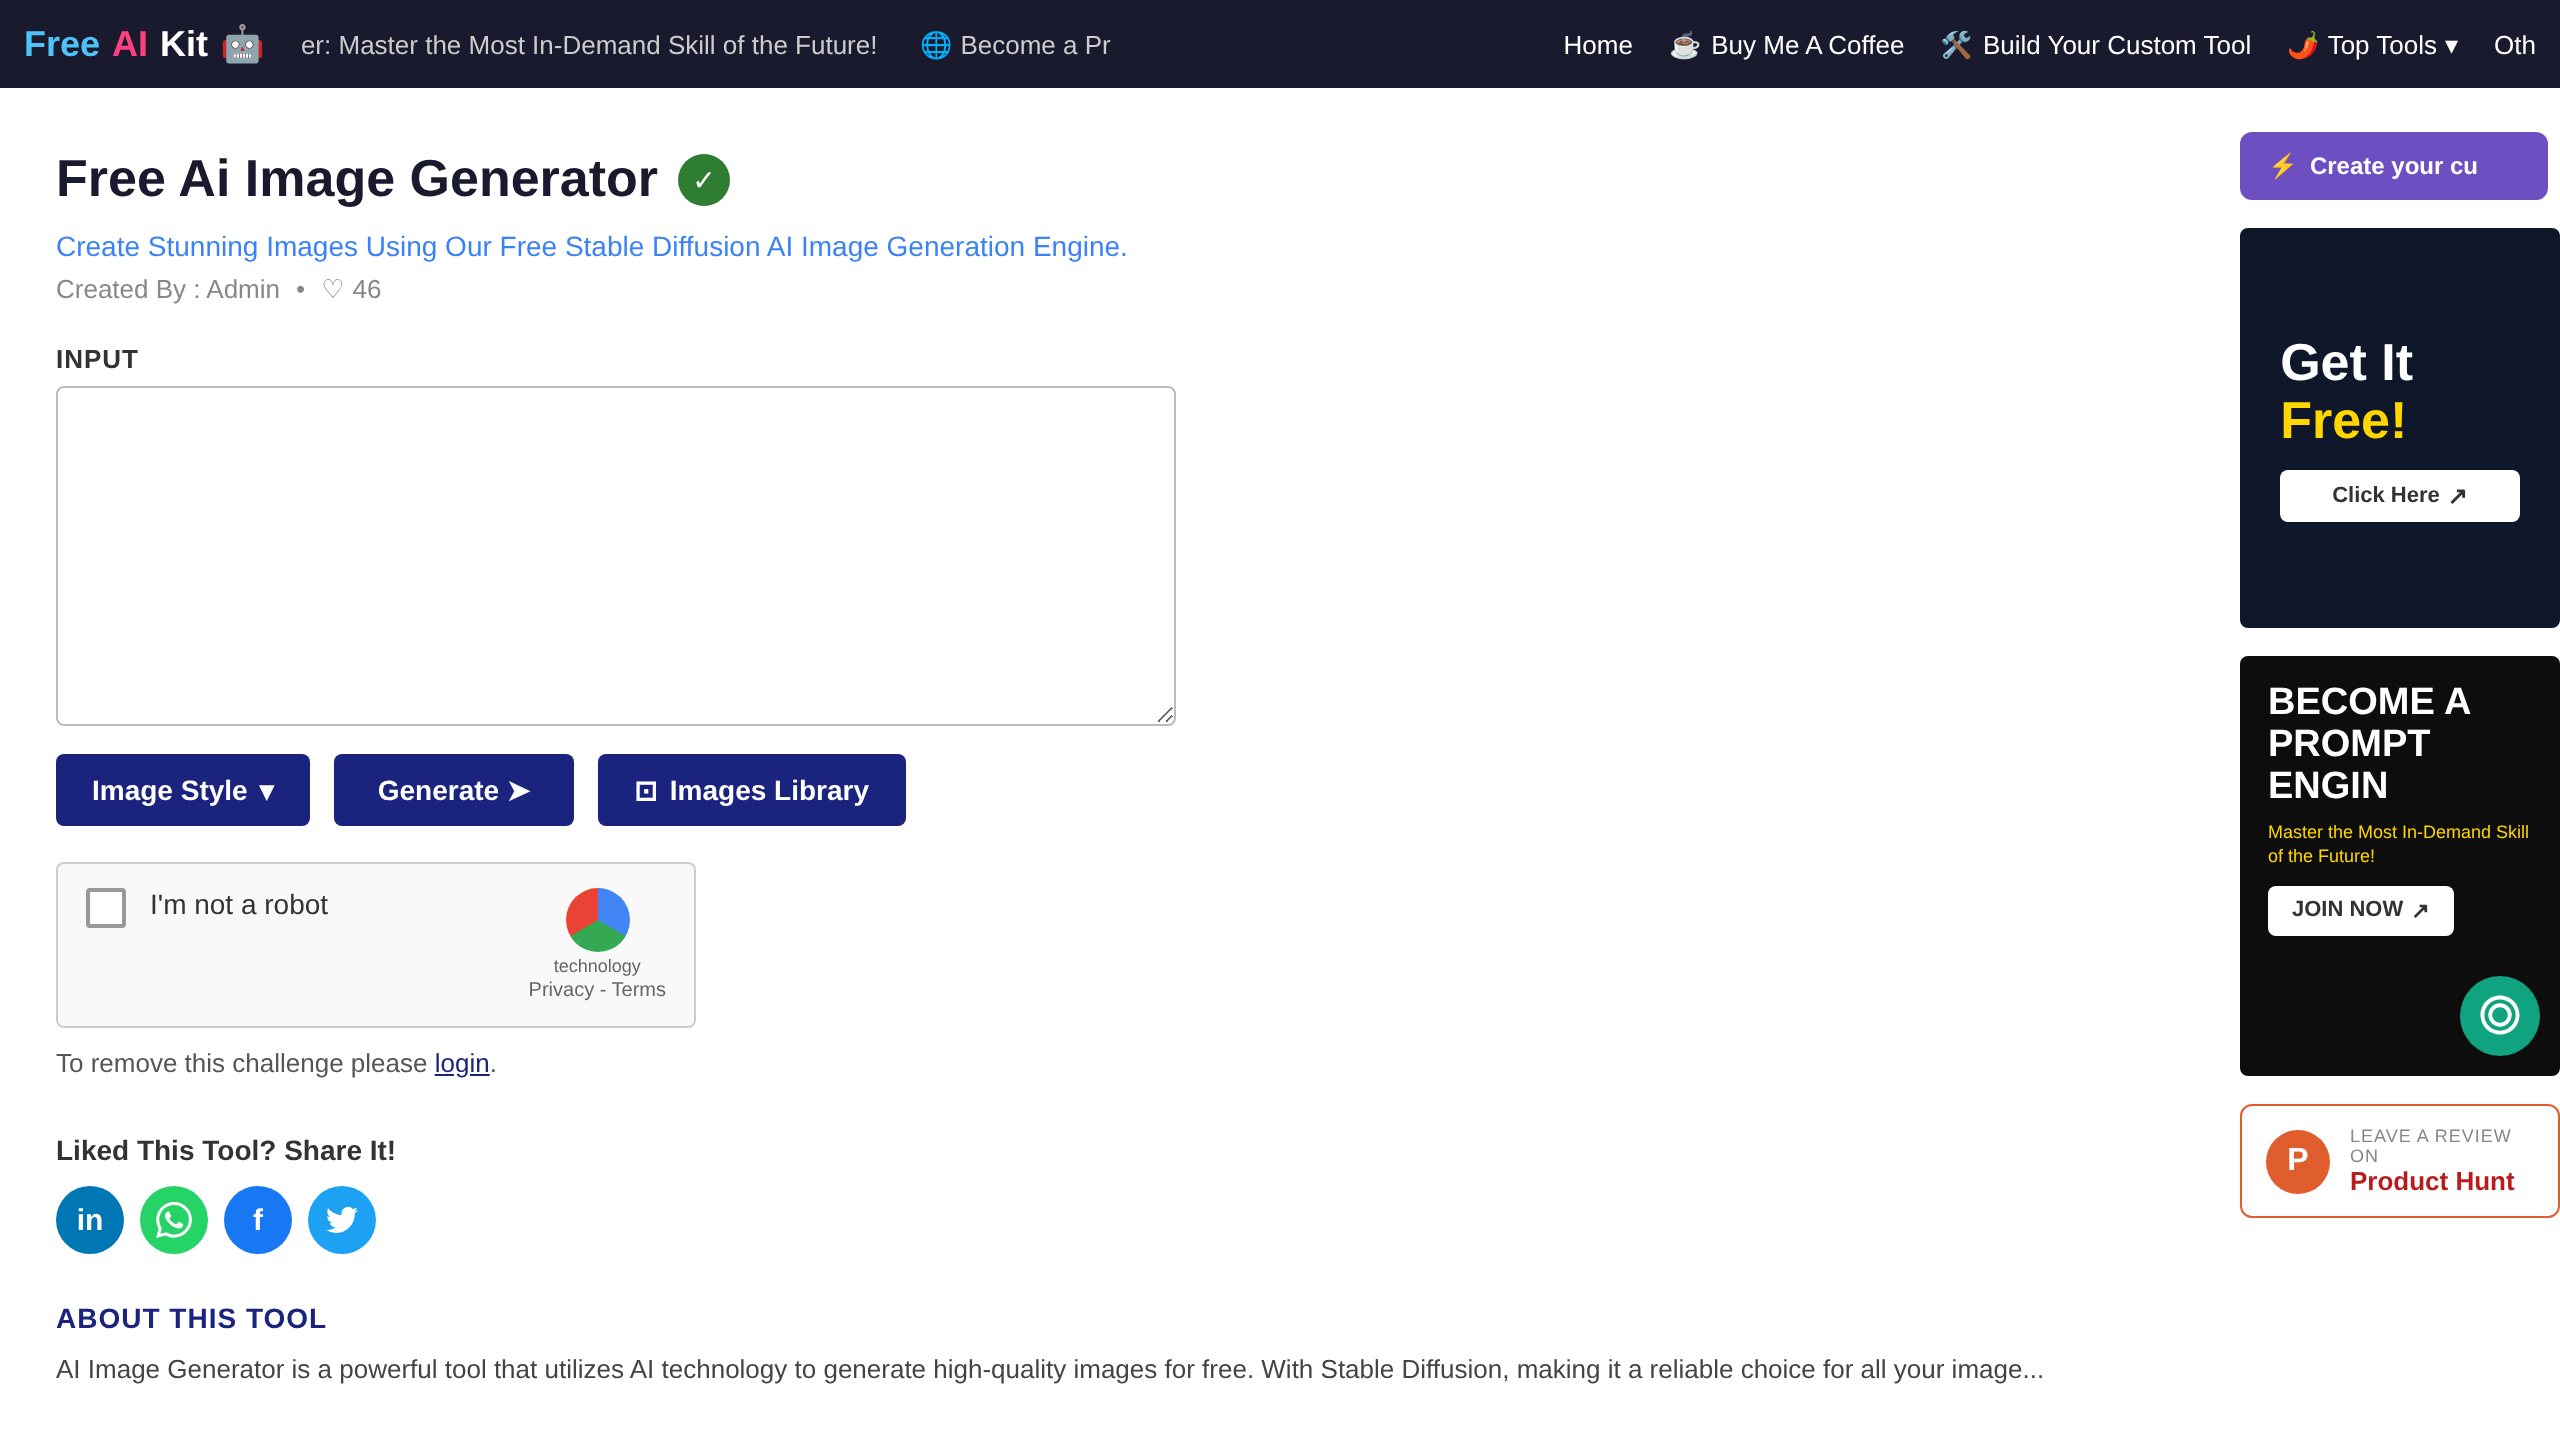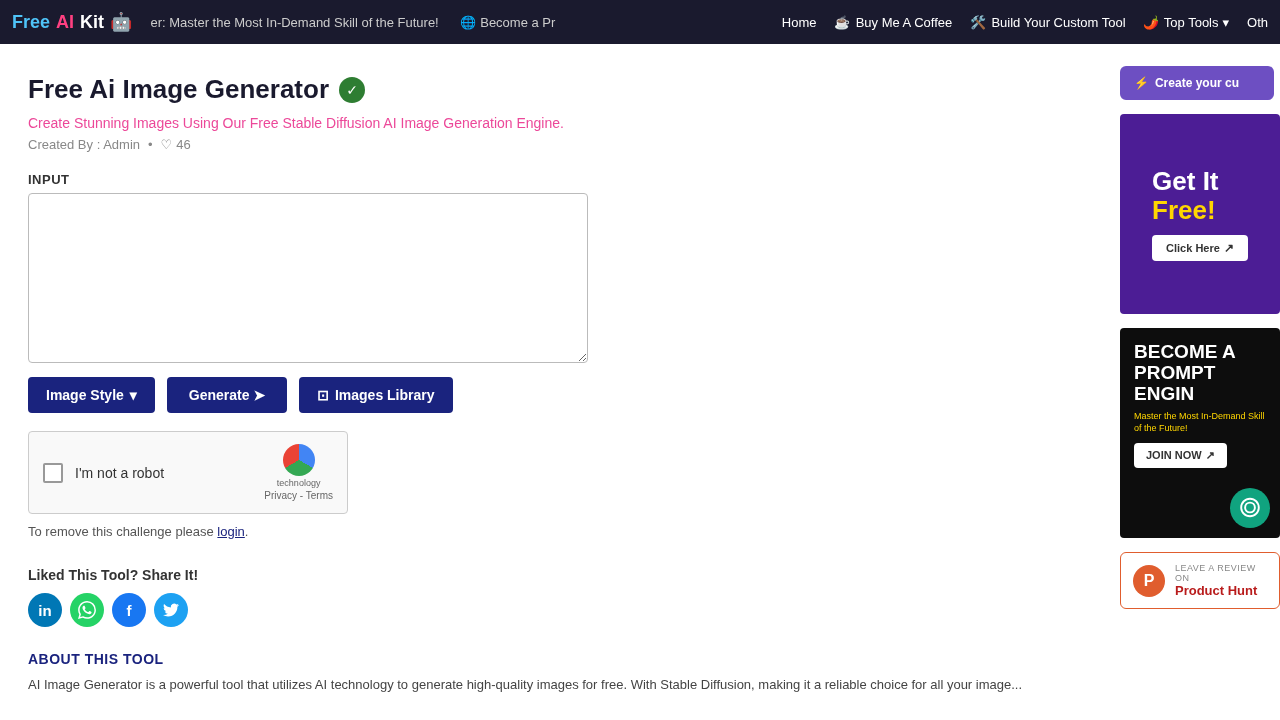--- a/index.html
+++ b/index.html
@@ -95,21 +95,21 @@
       justify-content: center;
       width: 26px;
       height: 26px;
       background: #2e7d32;
       border-radius: 50%;
       color: #fff;
       font-size: 14px;
     }
     .subtitle {
       font-size: 14px;
-      color: #ec4899;
+      color: #3b82f6;
       margin-bottom: 6px;
     }
     .meta-row {
       display: flex;
       align-items: center;
       gap: 8px;
       font-size: 13px;
       color: #888;
       margin-bottom: 20px;
     }
@@ -191,21 +191,20 @@
     }
 
     
     .captcha-box {
       max-width: 320px;
       margin-top: 18px;
       border: 1px solid #ccc;
       border-radius: 4px;
       padding: 12px 14px;
       display: flex;
-      align-items: center;
       gap: 12px;
       background: #f9f9f9;
     }
     .captcha-checkbox {
       width: 20px;
       height: 20px;
       border: 2px solid #999;
       border-radius: 2px;
       background: #fff;
       flex-shrink: 0;
@@ -311,21 +310,21 @@
       cursor: pointer;
       display: flex;
       align-items: center;
       gap: 6px;
       margin: 10px 6px 0 0;
       width: calc(100% - 6px);
     }
 
     
     .ad-banner-1 {
-      background: #4c1d95;
+      background: #0f172a;
       border-radius: 4px;
       overflow: hidden;
       height: 200px;
       position: relative;
       display: flex;
       align-items: center;
       justify-content: center;
       margin-right: 0;
     }
     .ad-banner-1-content {
@@ -514,21 +513,21 @@
 
     <button class="create-custom-btn">
       <span>⚡</span>
       <span>Create your cu</span>
     </button>
 
     <div class="ad-banner-1">
       <div class="ad-banner-1-content">
         <div style="font-size:26px;font-weight:900;color:#fff;line-height:1.1;">Get It</div>
         <div style="font-size:26px;font-weight:900;color:#ffd600;line-height:1.1;">Free!</div>
-        <button class="click-here-btn" style="background:#fff;color:#333;border:none;border-radius:4px;padding:6px 14px;font-size:11px;font-weight:700;cursor:pointer;margin-top:10px;display:flex;align-items:center;gap:4px;">
+        <button class="click-here-btn" style="background:#fff;color:#333;border:none;border-radius:4px;padding:6px 26px;font-size:11px;font-weight:700;cursor:pointer;margin-top:10px;display:flex;align-items:center;gap:4px;">
           <span>Click Here</span>
           <span style="font-size:12px;">↗</span>
         </button>
       </div>
     </div>
 
     <div class="ad-banner-2">
       <div style="font-size:19px;font-weight:900;color:#fff;line-height:1.1;">BECOME A</div>
       <div style="font-size:19px;font-weight:900;color:#fff;line-height:1.1;">PROMPT ENGIN</div>
       <div style="font-size:9px;color:#ffd600;margin-top:5px;line-height:1.4;">Master the Most In-Demand Skill of the Future!</div>

